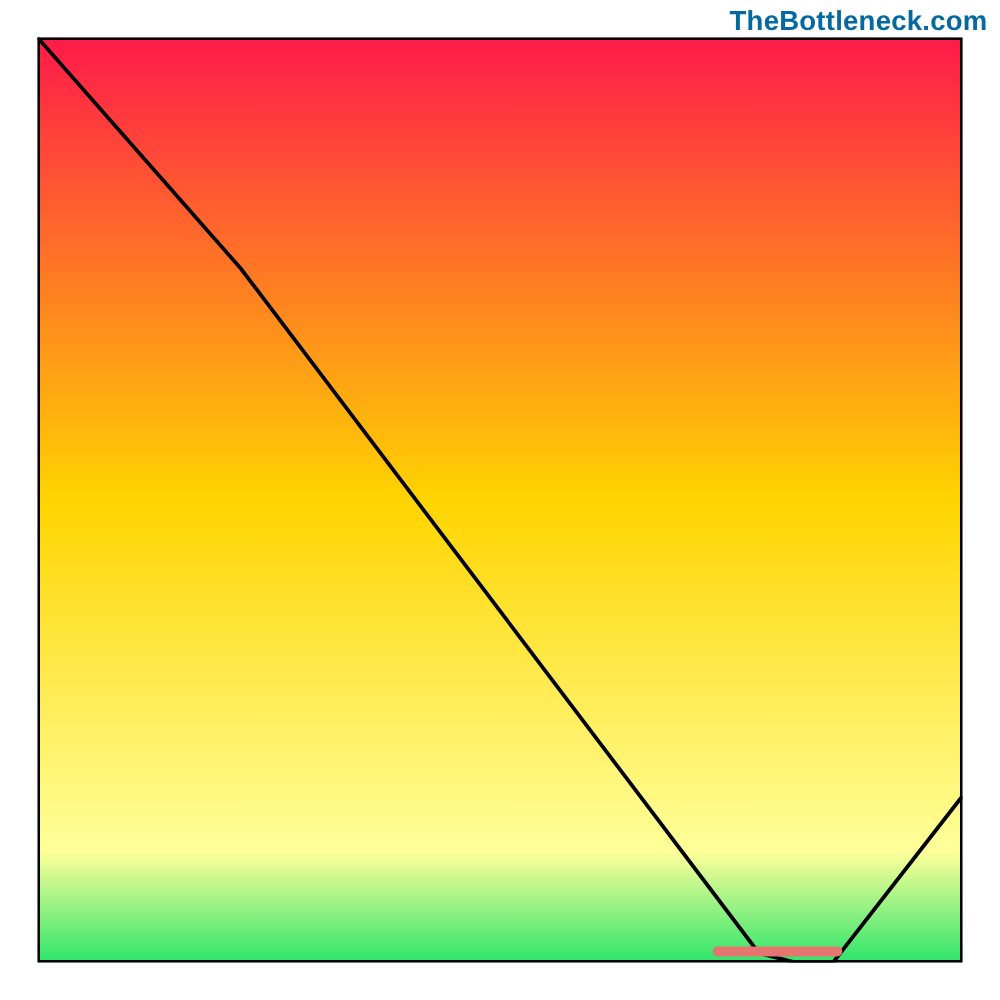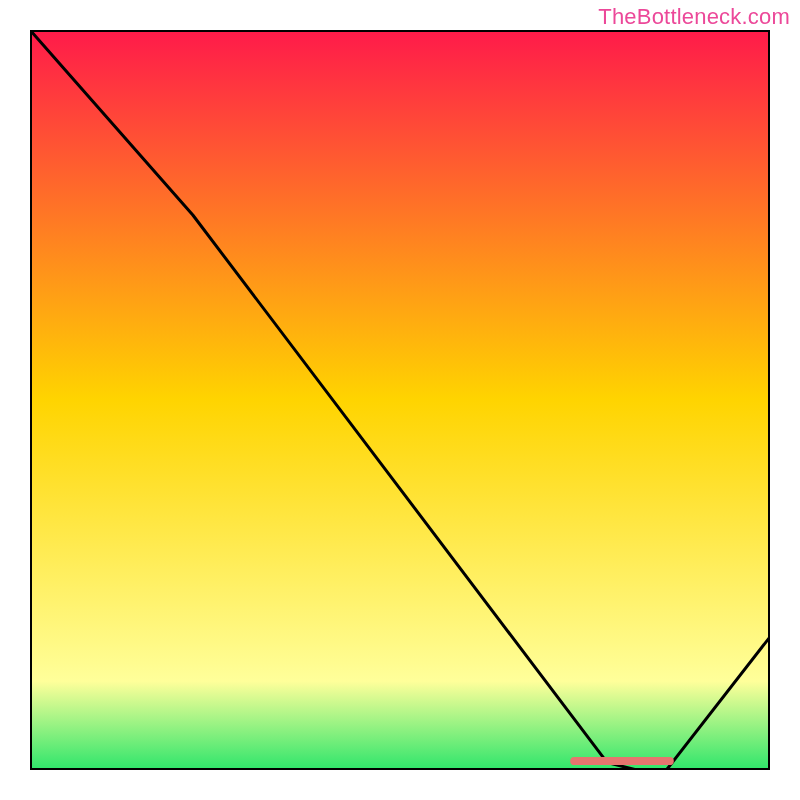--- a/index.html
+++ b/index.html
@@ -9,22 +9,22 @@
     background: #ffffff;
     position: relative;
     font-family: Arial, sans-serif;
     overflow: hidden;
   }
   .attribution {
     position: absolute;
     top: 4px;
     right: 10px;
     font-size: 22px;
-    font-weight: 400;
-    color: #ec4899;
+    font-weight: 700;
+    color: #0369a1;
     letter-spacing: 0.2px;
     margin-left: 12px;
   }
   .plot-area {
     position: absolute;
     left: 30px;
     top: 30px;
     width: 740px;
     height: 740px;
   }

